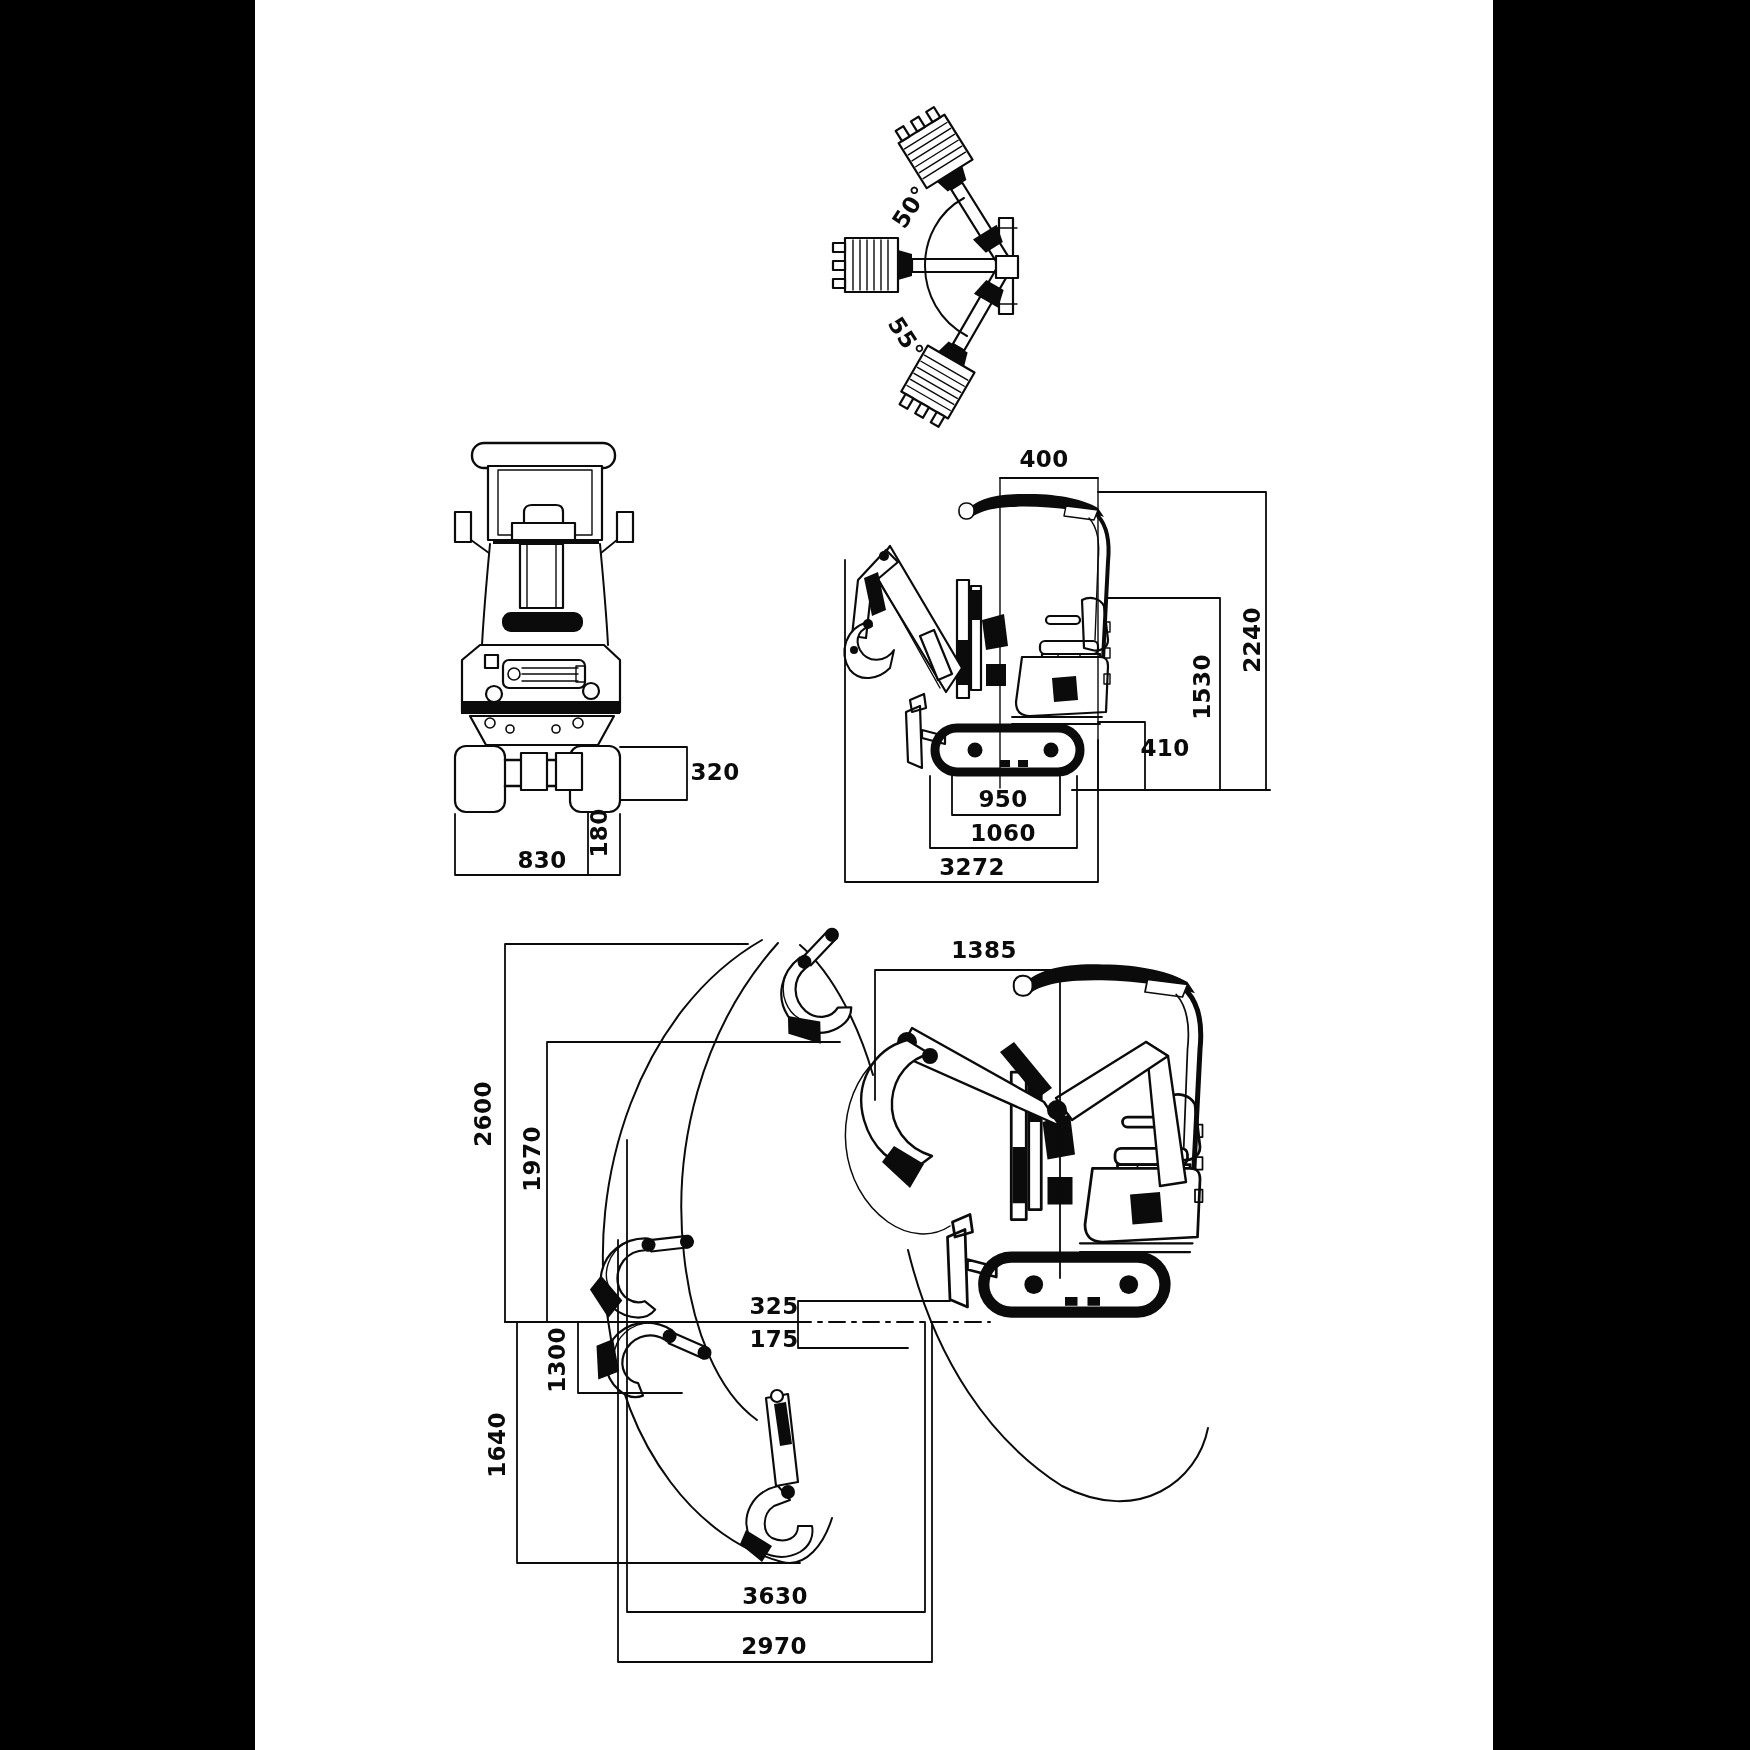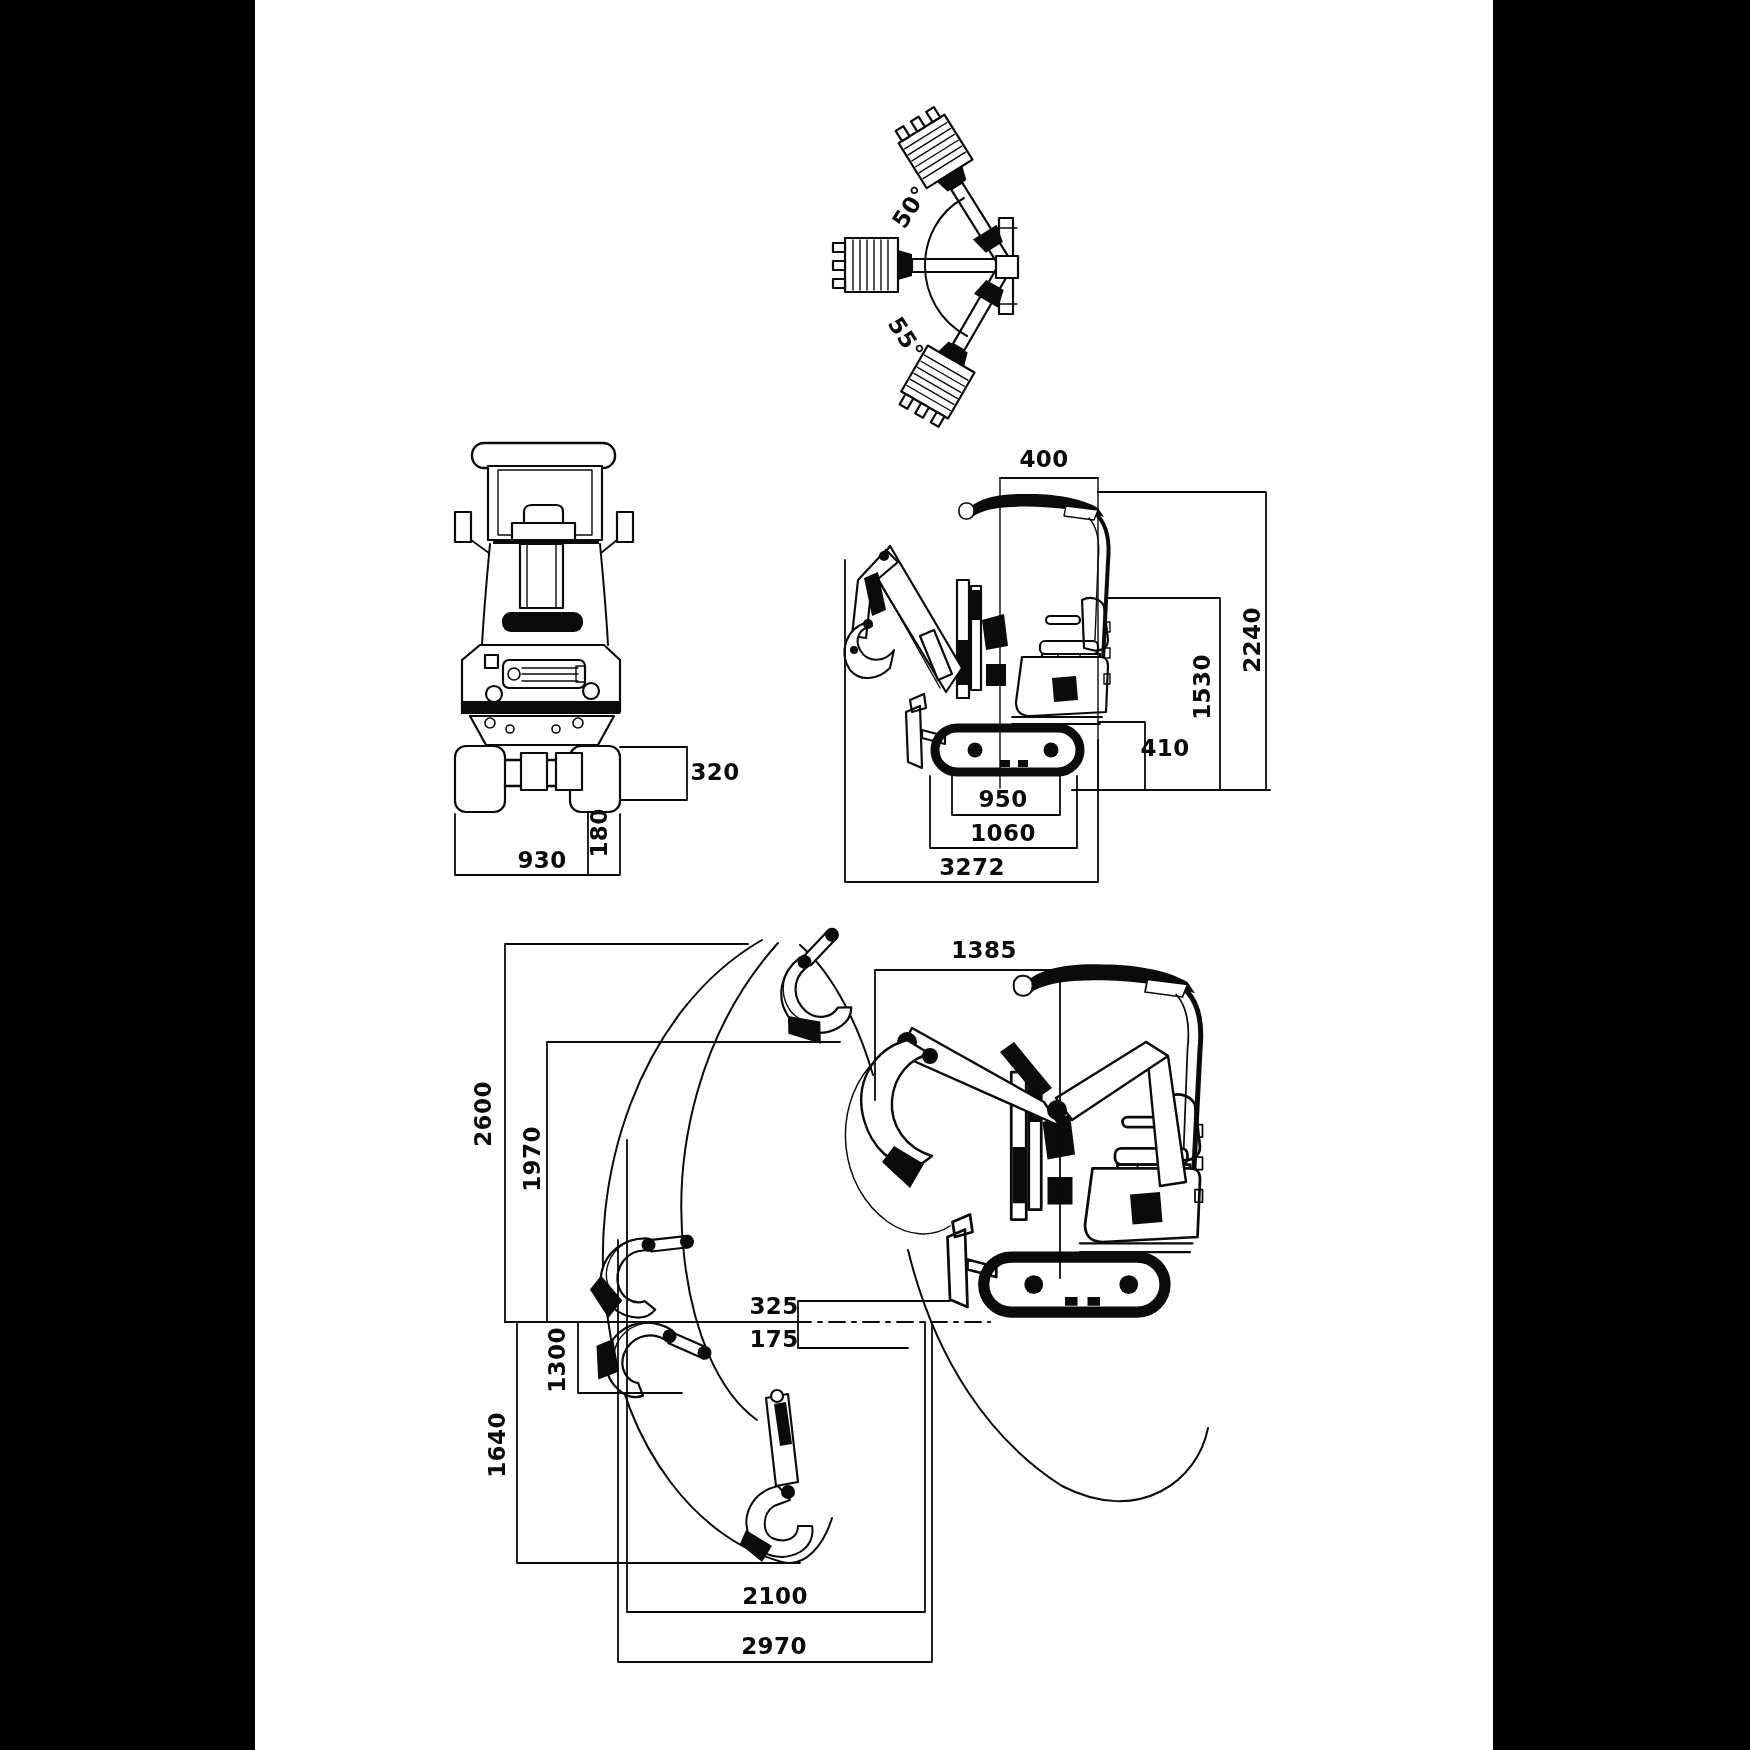--- a/index.html
+++ b/index.html
@@ -210,32 +210,32 @@
       <path d="M627 1140 V1612 M627 1612 H925 M925 1322 V1612"></path>
       <path d="M618 1240 V1662 M618 1662 H932 M932 1322 V1662"></path>
     </g>
   </svg>
 
   <div class="label a50" style="left:910px;top:207px">50°</div>
   <div class="label a55" style="left:906px;top:338px">55°</div>
 
   <div class="label" style="left:715px;top:772px">320</div>
   <div class="label r90" style="left:599px;top:833px">180</div>
-  <div class="label" style="left:542px;top:860px">930</div>
+  <div class="label" style="left:542px;top:860px">830</div>
 
   <div class="label" style="left:1044px;top:459px">400</div>
   <div class="label r90" style="left:1252px;top:640px">2240</div>
   <div class="label r90" style="left:1202px;top:687px">1530</div>
   <div class="label" style="left:1165px;top:748px">410</div>
   <div class="label" style="left:1003px;top:799px">950</div>
   <div class="label" style="left:1003px;top:833px">1060</div>
   <div class="label" style="left:972px;top:867px">3272</div>
 
   <div class="label" style="left:984px;top:950px">1385</div>
   <div class="label r90" style="left:483px;top:1114px">2600</div>
   <div class="label r90" style="left:532px;top:1159px">1970</div>
   <div class="label" style="left:774px;top:1306px">325</div>
   <div class="label" style="left:774px;top:1339px">175</div>
   <div class="label r90" style="left:557px;top:1360px">1300</div>
   <div class="label r90" style="left:497px;top:1445px">1640</div>
-  <div class="label" style="left:775px;top:1596px">2100</div>
+  <div class="label" style="left:775px;top:1596px">3630</div>
   <div class="label" style="left:774px;top:1646px">2970</div>
 </div>
 
 </body></html>

